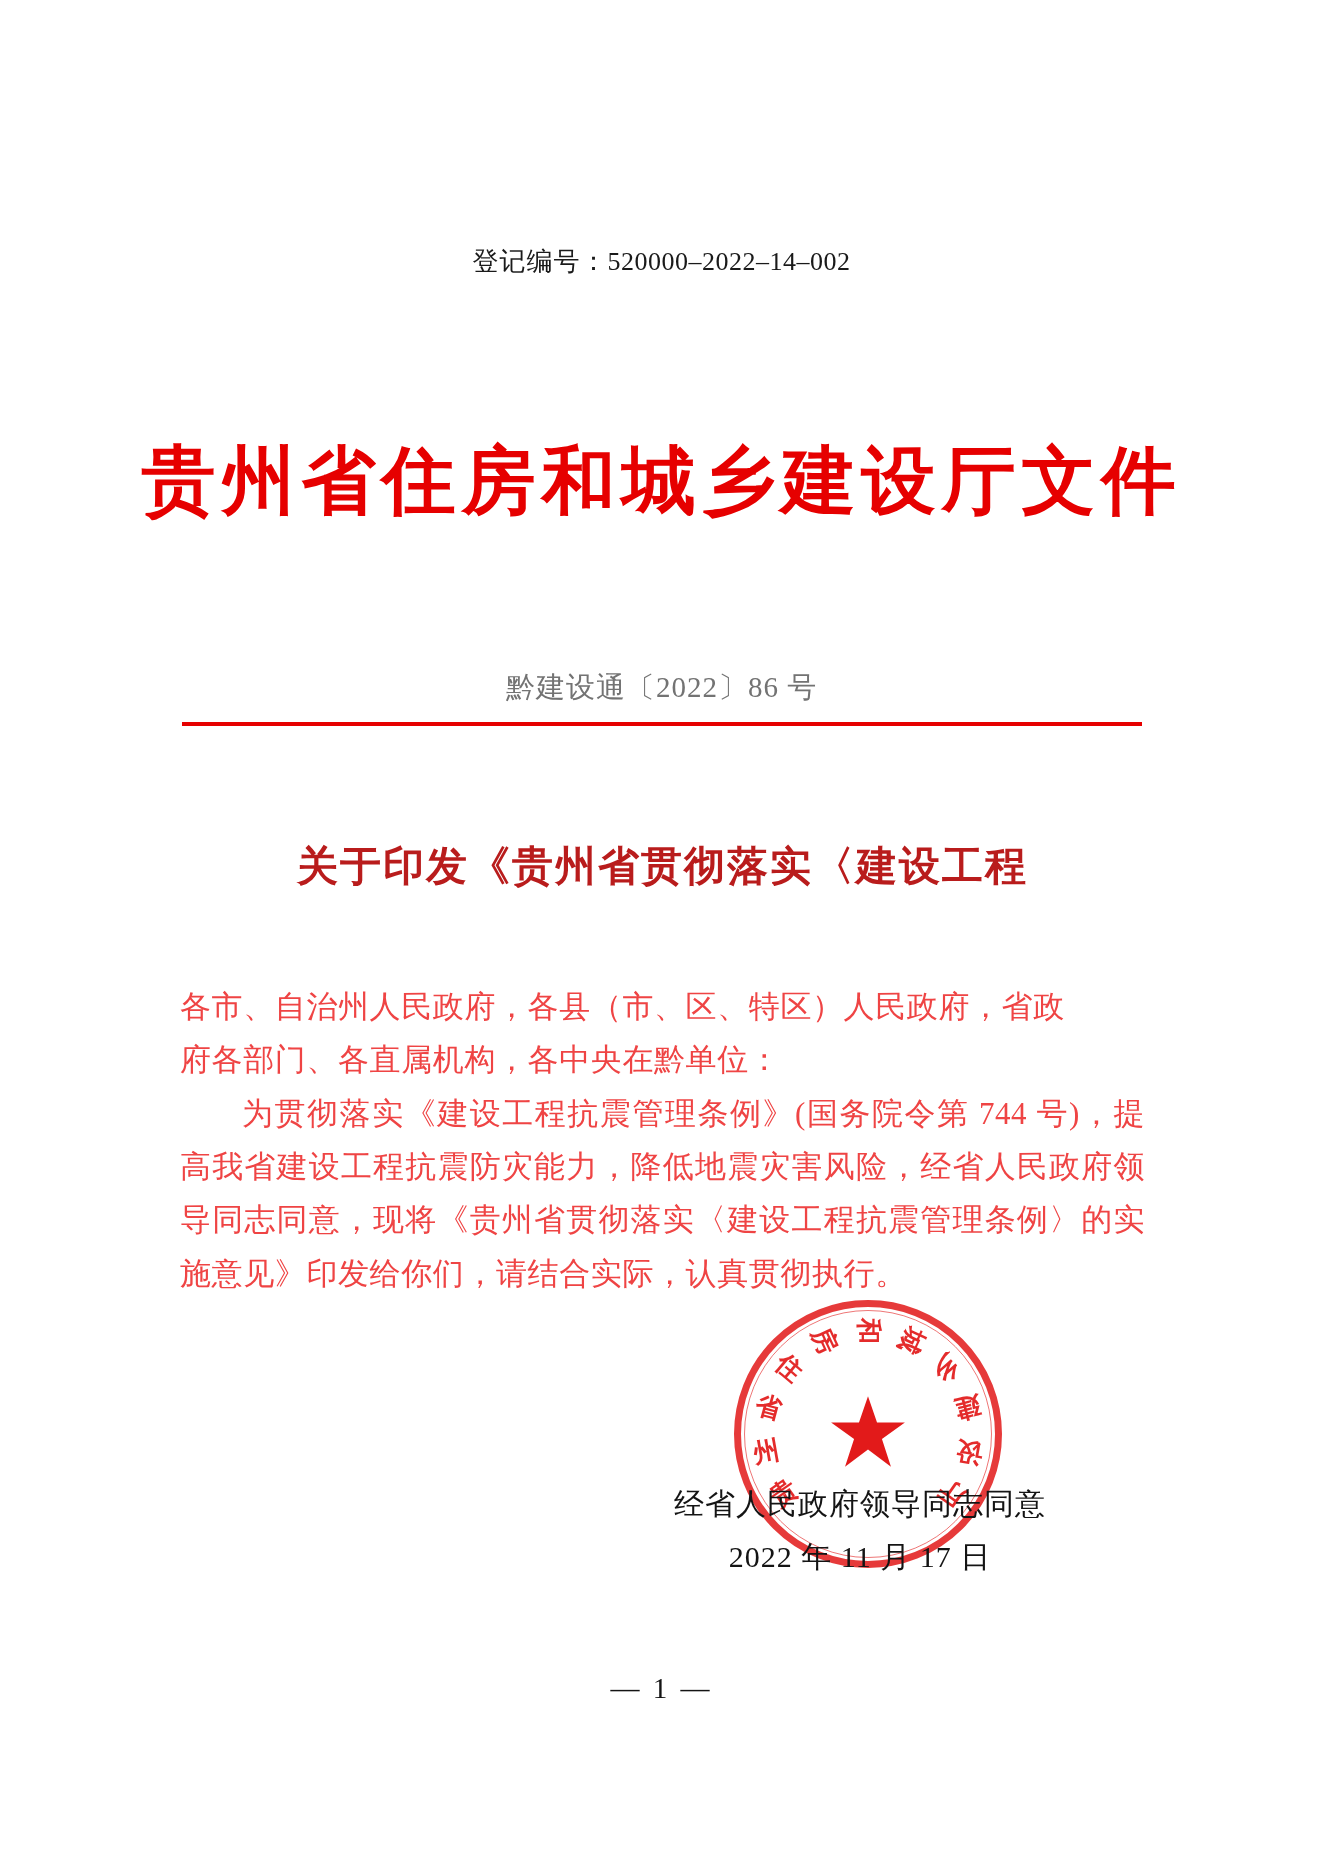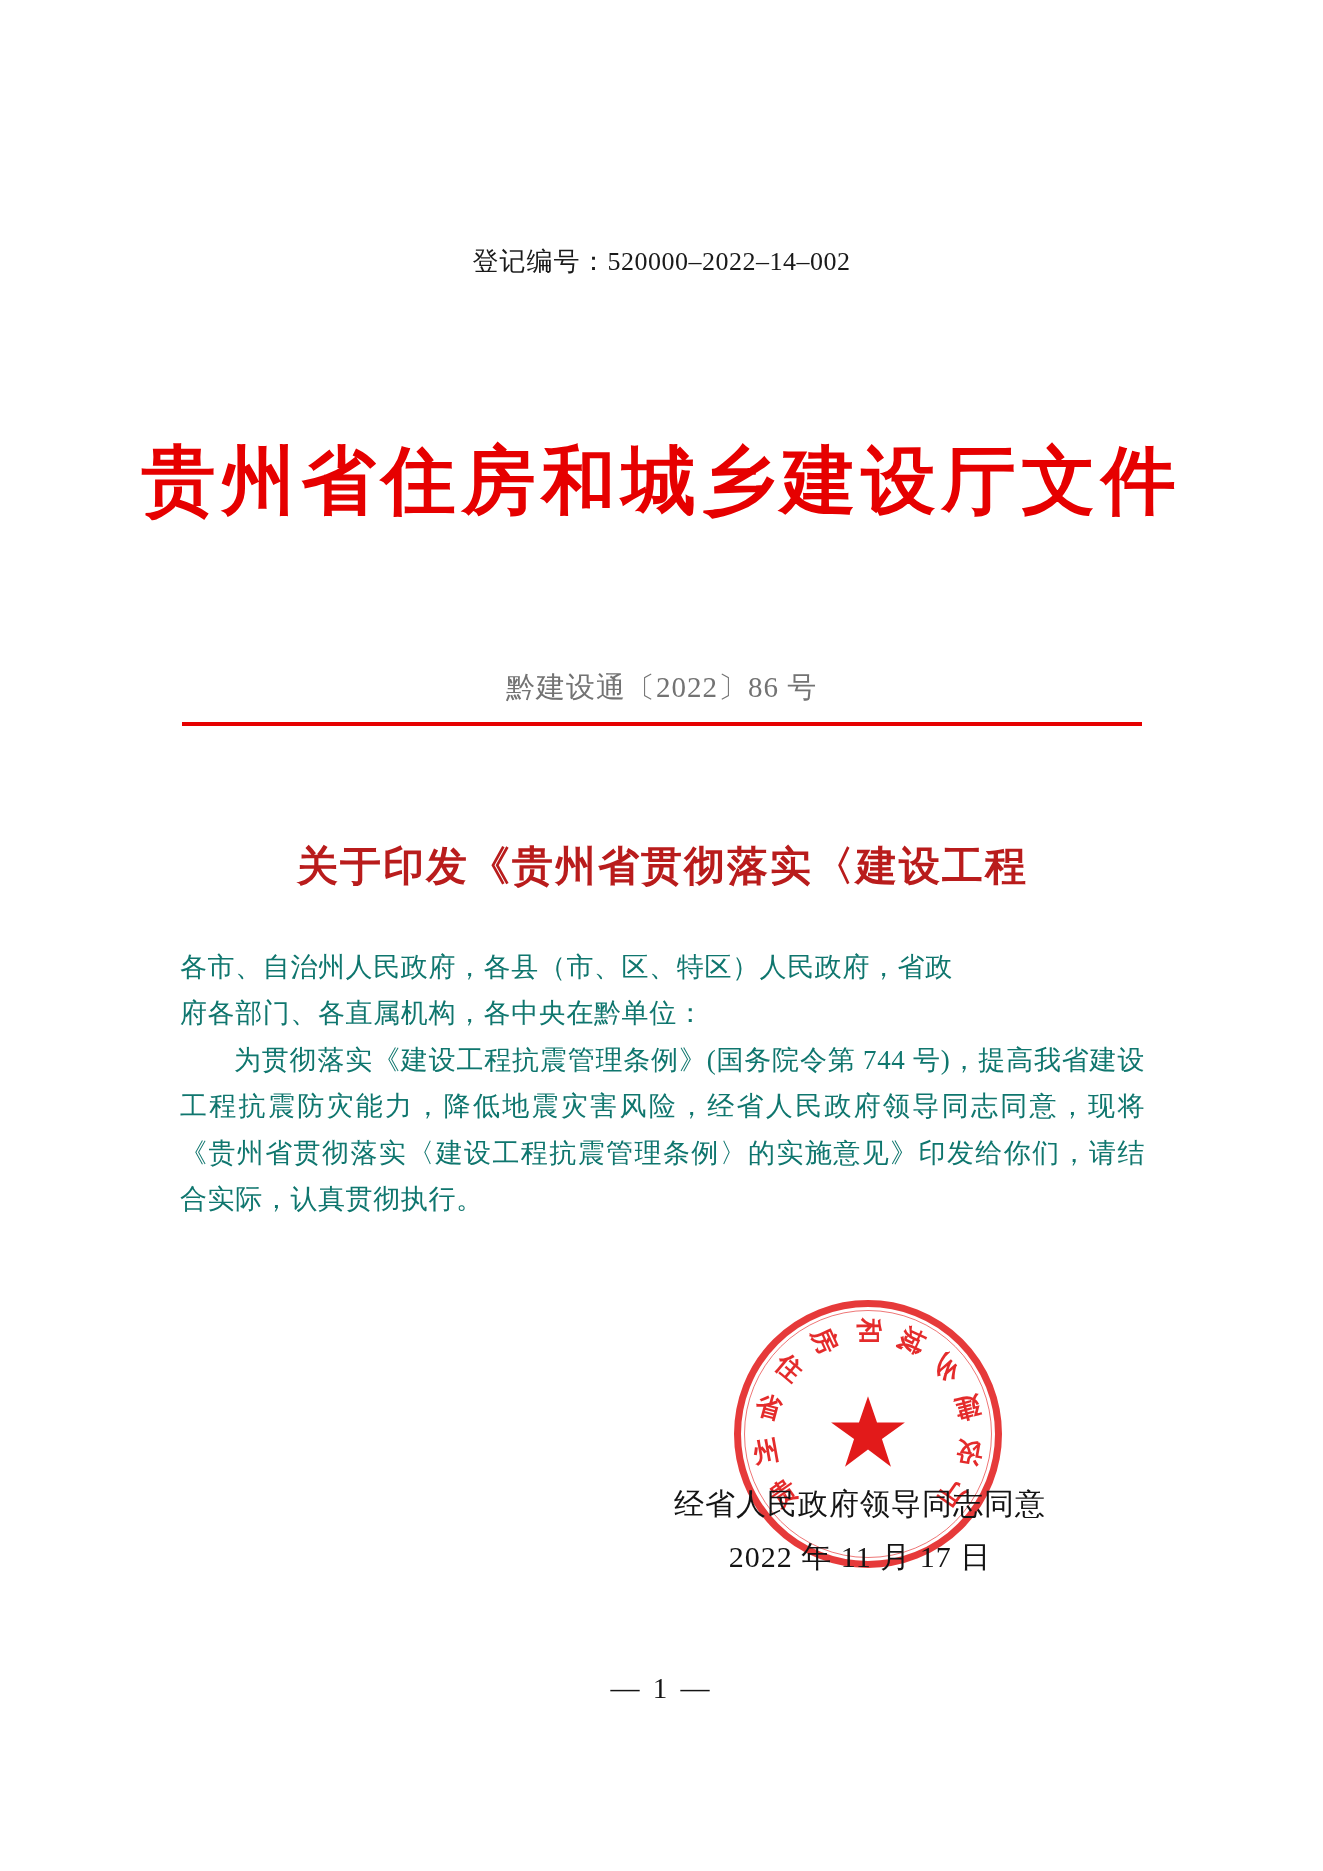--- a/index.html
+++ b/index.html
@@ -83,27 +83,27 @@
     line-height: 1.58;
     letter-spacing: 2px;
     color: #b91c1c;
     font-family: "DejaVu Serif", "Liberation Serif", serif;
     margin-top: 34px;
   }
 
   
   .body-block {
     position: absolute;
-    top: 944px;
+    top: 980px;
     left: 180px;
     width: 965px;
-    font-size: 27px;
+    font-size: 31px;
     line-height: 1.72;
     letter-spacing: 0.6px;
-    color: #0f766e;
+    color: #ef4444;
     text-align: justify;
   }
   .body-block p {
     margin: 0;
   }
   .body-block p.indent {
     text-indent: 2em;
   }
 
   

